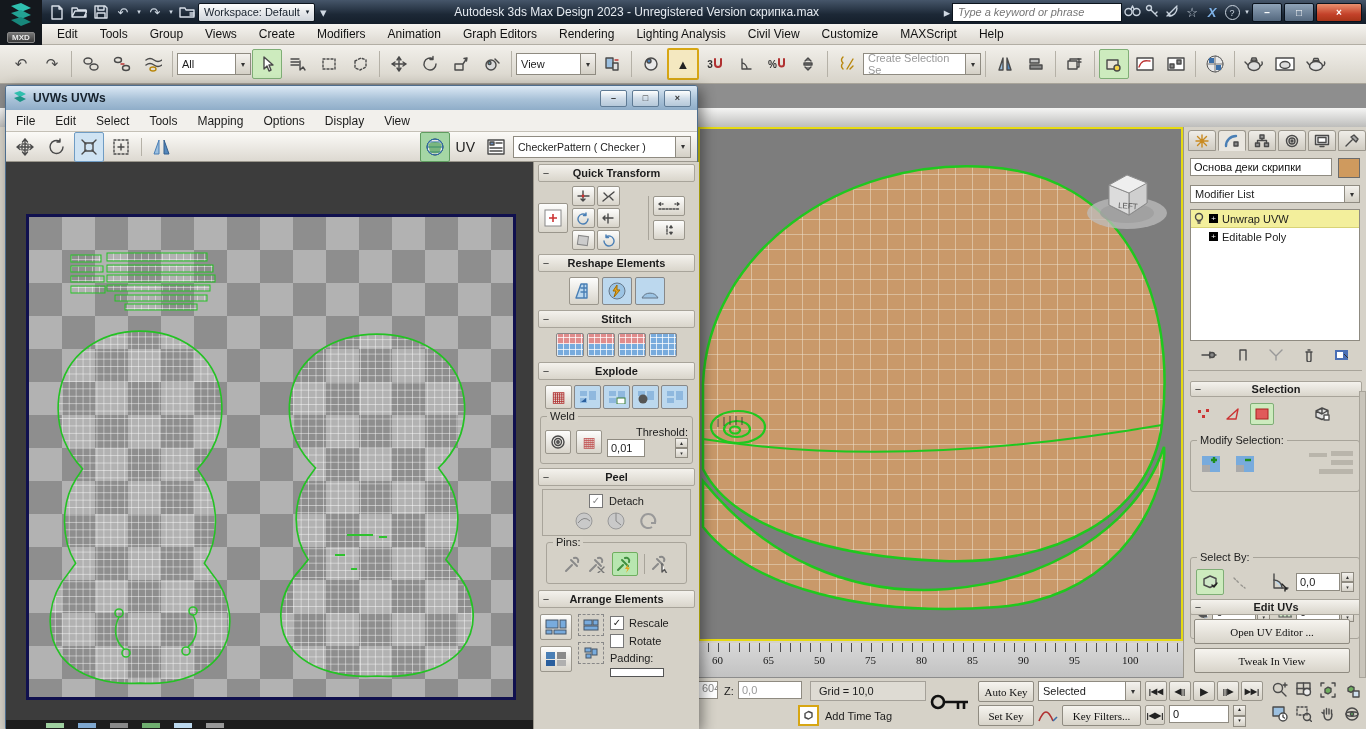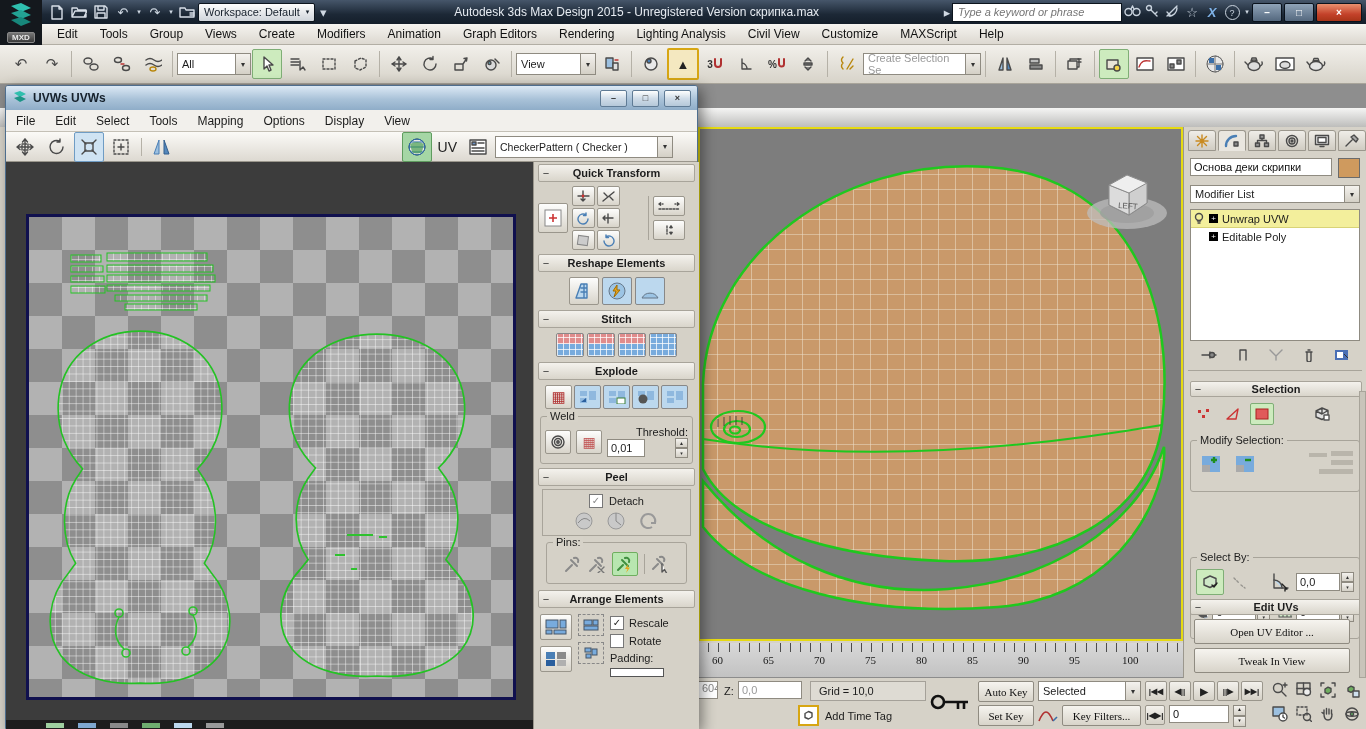--- a/index.html
+++ b/index.html
@@ -149,21 +149,21 @@
         <svg class="ic" width="16" height="14" style="stroke:#d7dee7">
           <path d="M1,12 V3 h5 l1,2 h8 v7 z"></path>
           <path d="M11,8 h4 M11,10 h4"></path>
         </svg>
       </div>
     <div id="ws">
       <span>Workspace: Default</span>
         <span style="font-size:7px">▾</span>
     </div>
     <div class="qa" style="width:16px">▾</div>
-    <div style="flex:1;text-align:center"><span id="apptitle">Autodesk 3ds Max Design 2015  - Unregistered Version   скрипка.max</span></div>
+    <div style="flex:1;text-align:center"><span id="apptitle">Autodesk 3ds Max Design 2023  - Unregistered Version   скрипка.max</span></div>
     <div class="qa" style="width:10px">▸</div>
     <input id="search" placeholder="Type a keyword or phrase" style="">
     <div class="tic"><svg class="ic" width="17" height="13" style="stroke:#c9d3de">
           <circle cx="4.5" cy="8" r="3.5"></circle>
           <circle cx="12.5" cy="8" r="3.5"></circle>
           <path d="M7,5 L8.5,2 M10,5 L8.5,2"></path>
         </svg></div>
     <div class="tic"><svg class="ic" width="14" height="14" style="stroke:#c9d3de">
           <circle cx="4" cy="4" r="2.5"></circle>
           <path d="M6,6 L12,12 M10,10 l2,-2"></path>
@@ -653,21 +653,21 @@
     </div>
     <div class="btn3d r" style="left:10px;top:492px;width:156px;height:25px">Open UV Editor ...</div>
     <div class="btn3d r" style="left:10px;top:521px;width:156px;height:25px">Tweak In View</div>
     <div class="r" style="left:175px;top:264px;width:7px;height:287px;background:#c8c4ba;border:1px solid #a8a49a"></div>
   </div>
 
   <div class="r" id="ruler">
     <div class="ticks"></div>
     <span class="num" style="left:14px">60</span>
     <span class="num" style="left:65px">65</span>
-    <span class="num" style="left:116px">70</span>
+    <span class="num" style="left:116px">50</span>
     <span class="num" style="left:167px">75</span>
     <span class="num" style="left:218px">80</span>
     <span class="num" style="left:269px">85</span>
     <span class="num" style="left:320px">90</span>
     <span class="num" style="left:371px">95</span>
     <span class="num" style="left:424px">100</span>
   </div>
 
   <div class="r" id="statusarea">
     <div class="input r" style="left:0;top:3px;width:20px;color:#888;overflow:hidden">604</div>
@@ -825,21 +825,21 @@
           </svg>
         </div>
       <span style="font-size:14px;color:#222;padding:0 4px">UV</span>
       <div class="chip">
           <svg class="ic" width="18" height="16">
             <rect x="1" y="1" width="16" height="14" fill="#fff"></rect>
             <rect x="3" y="3" width="4" height="3" fill="#6a8fc0"></rect>
             <path d="M9,4 h6 M3,9 h12 M3,12 h12"></path>
           </svg>
         </div>
-      <div class="dd" style="width:172px;height:20px;margin-right:20px">
+      <div class="dd" style="width:172px;height:20px;margin-right:2px">
         <span style="font-size:10.5px">CheckerPattern  ( Checker )</span>
           <span class="da">▾</span>
       </div>
     </div>
 
     <div class="r" id="uvcanvasbg">
       <div class="r" id="uvchecker">
         <svg width="484" height="480" viewBox="0 0 484 480">
           <defs>
             <pattern id="chk" width="66" height="66" patternUnits="userSpaceOnUse">

